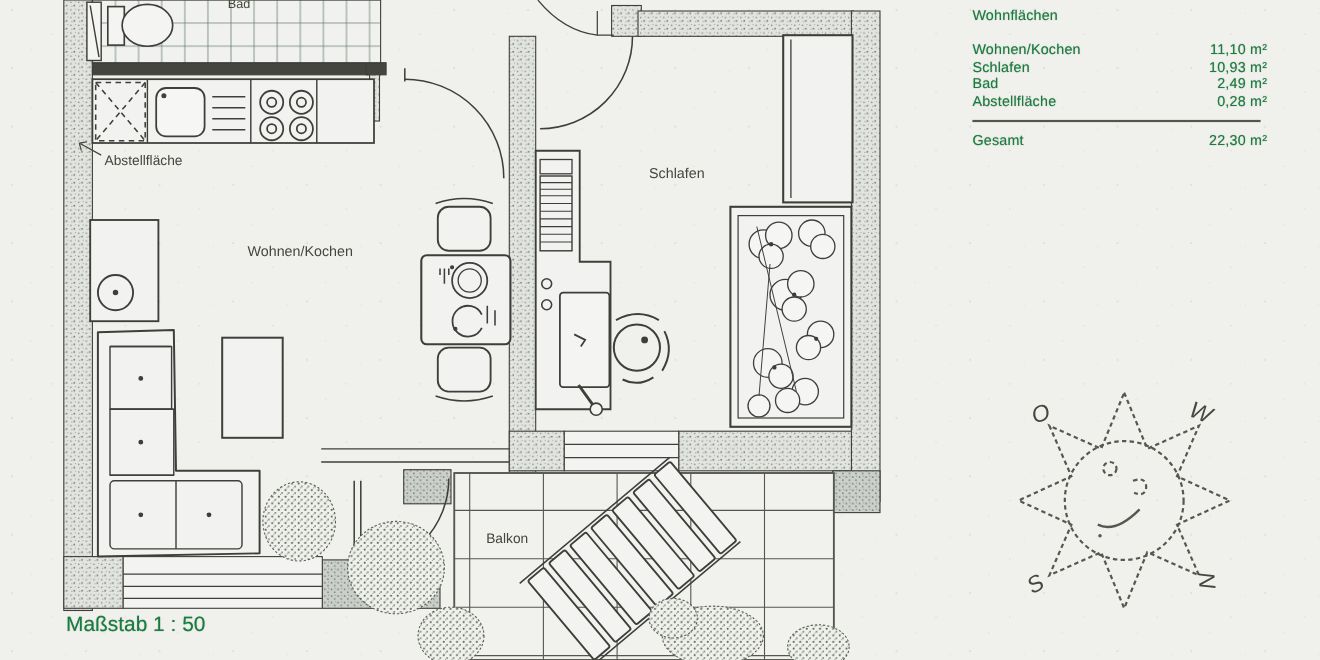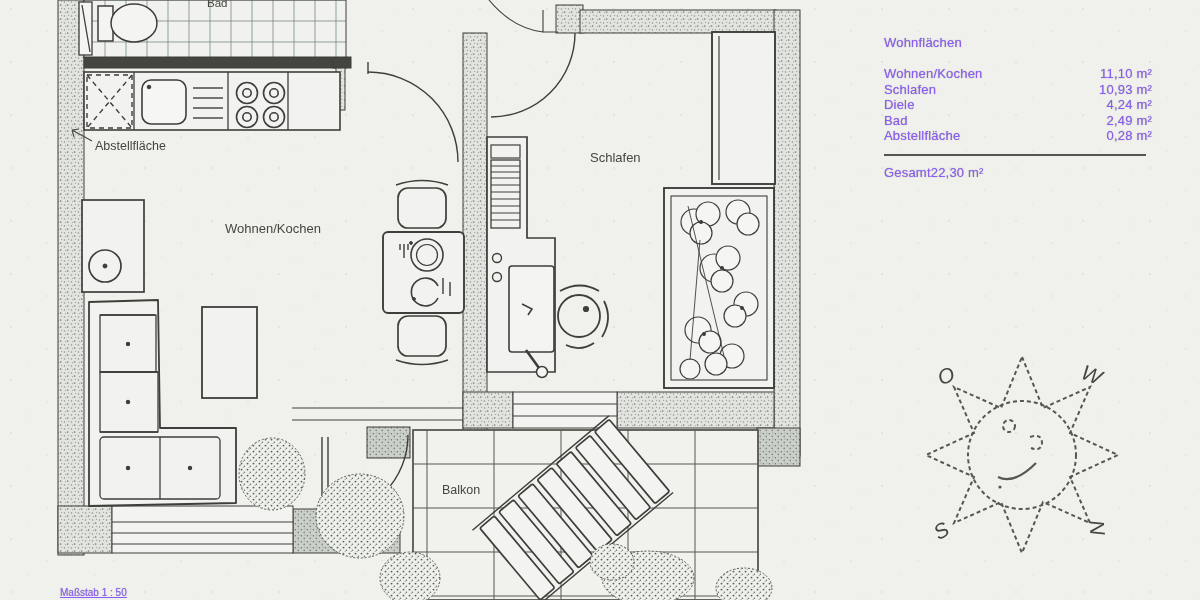--- a/index.html
+++ b/index.html
@@ -1,28 +1,28 @@
 <!DOCTYPE html>
 <html><head>
 <meta charset="utf-8">
 <style>
   html,body{margin:0;padding:0;}
   body{font-family:"Liberation Sans", sans-serif; background:#e9ebe7;}
   #stage{position:relative;width:1200px;height:600px;overflow:hidden;
          background:linear-gradient(180deg,#f1f2ee 0%,#eff0ec 60%,#ecéee9 100%);
          background-color:#f0f1ed;}
   svg{position:absolute;left:0;top:0;}
-  .scan-text{color:#8b5cf6;text-shadow:0 0 1px rgba(66,68,59,.5);margin-top:29px;}
+  .scan-text{color:#15803d;text-shadow:0 0 1px rgba(66,68,59,.5);}
   #area-table{position:absolute;left:884px;top:6px;width:268px;font-size:13px;
               letter-spacing:.2px;}
   #area-table .tbl-title{margin:0 0 16px 0;font-weight:normal;}
   .area-row{display:flex;justify-content:space-between;line-height:15.6px;}
   .tbl-rule{border:none;border-top:2.4px solid #54564c;margin:10px 0 9px 0;width:262px;}
-  .total-row{display:flex;justify-content:flex-start;line-height:16px;}
-  #scale-label{position:absolute;left:60px;top:558px;font-size:10px;text-decoration:underline;}
+  .total-row{display:flex;justify-content:space-between;line-height:16px;}
+  #scale-label{position:absolute;left:60px;top:558px;font-size:19px;}
   .svg-label{font-family:"Liberation Sans",sans-serif;fill:#45463d;}
 </style>
 </head>
 <body>
 
 <div id="stage">
 
 <svg width="1200" height="600" viewBox="0 0 1200 600">
   <defs>
     <pattern id="spk" width="7" height="7" patternUnits="userSpaceOnUse">
@@ -342,24 +342,20 @@
   <h2 class="tbl-title" style="font-size:13px;">Wohnflächen</h2>
   <div class="area-row">
     <span>Wohnen/Kochen</span>
     <span>11,10 m²</span>
   </div>
   <div class="area-row">
     <span>Schlafen</span>
     <span>10,93 m²</span>
   </div>
   <div class="area-row">
-    <span>Diele</span>
-    <span>4,24 m²</span>
-  </div>
-  <div class="area-row">
     <span>Bad</span>
     <span>2,49 m²</span>
   </div>
   <div class="area-row">
     <span>Abstellfläche</span>
     <span>0,28 m²</span>
   </div>
   <hr class="tbl-rule">
   <div class="total-row">
     <span>Gesamt</span>

